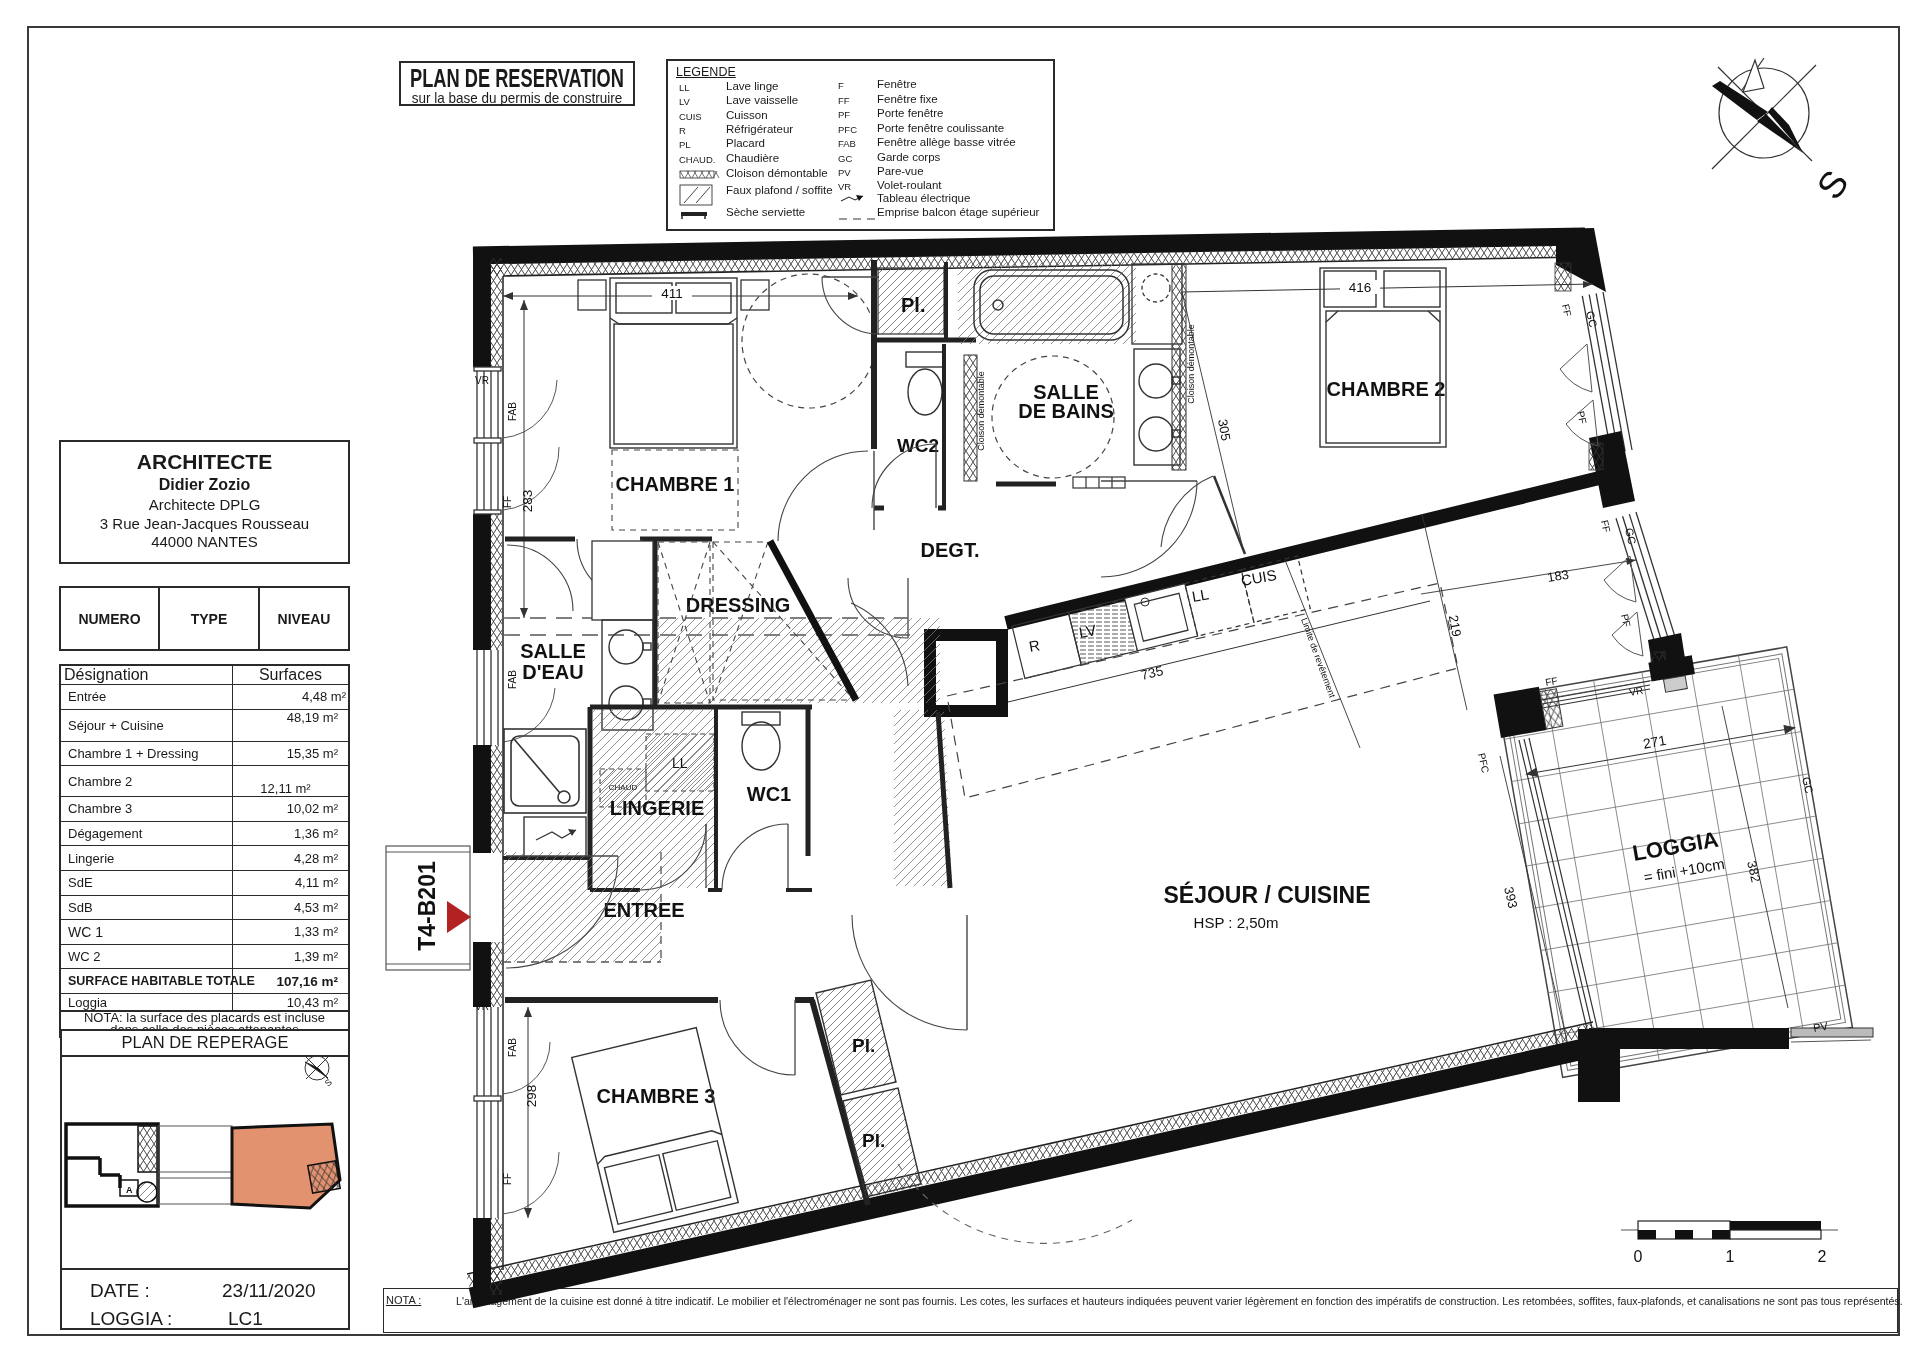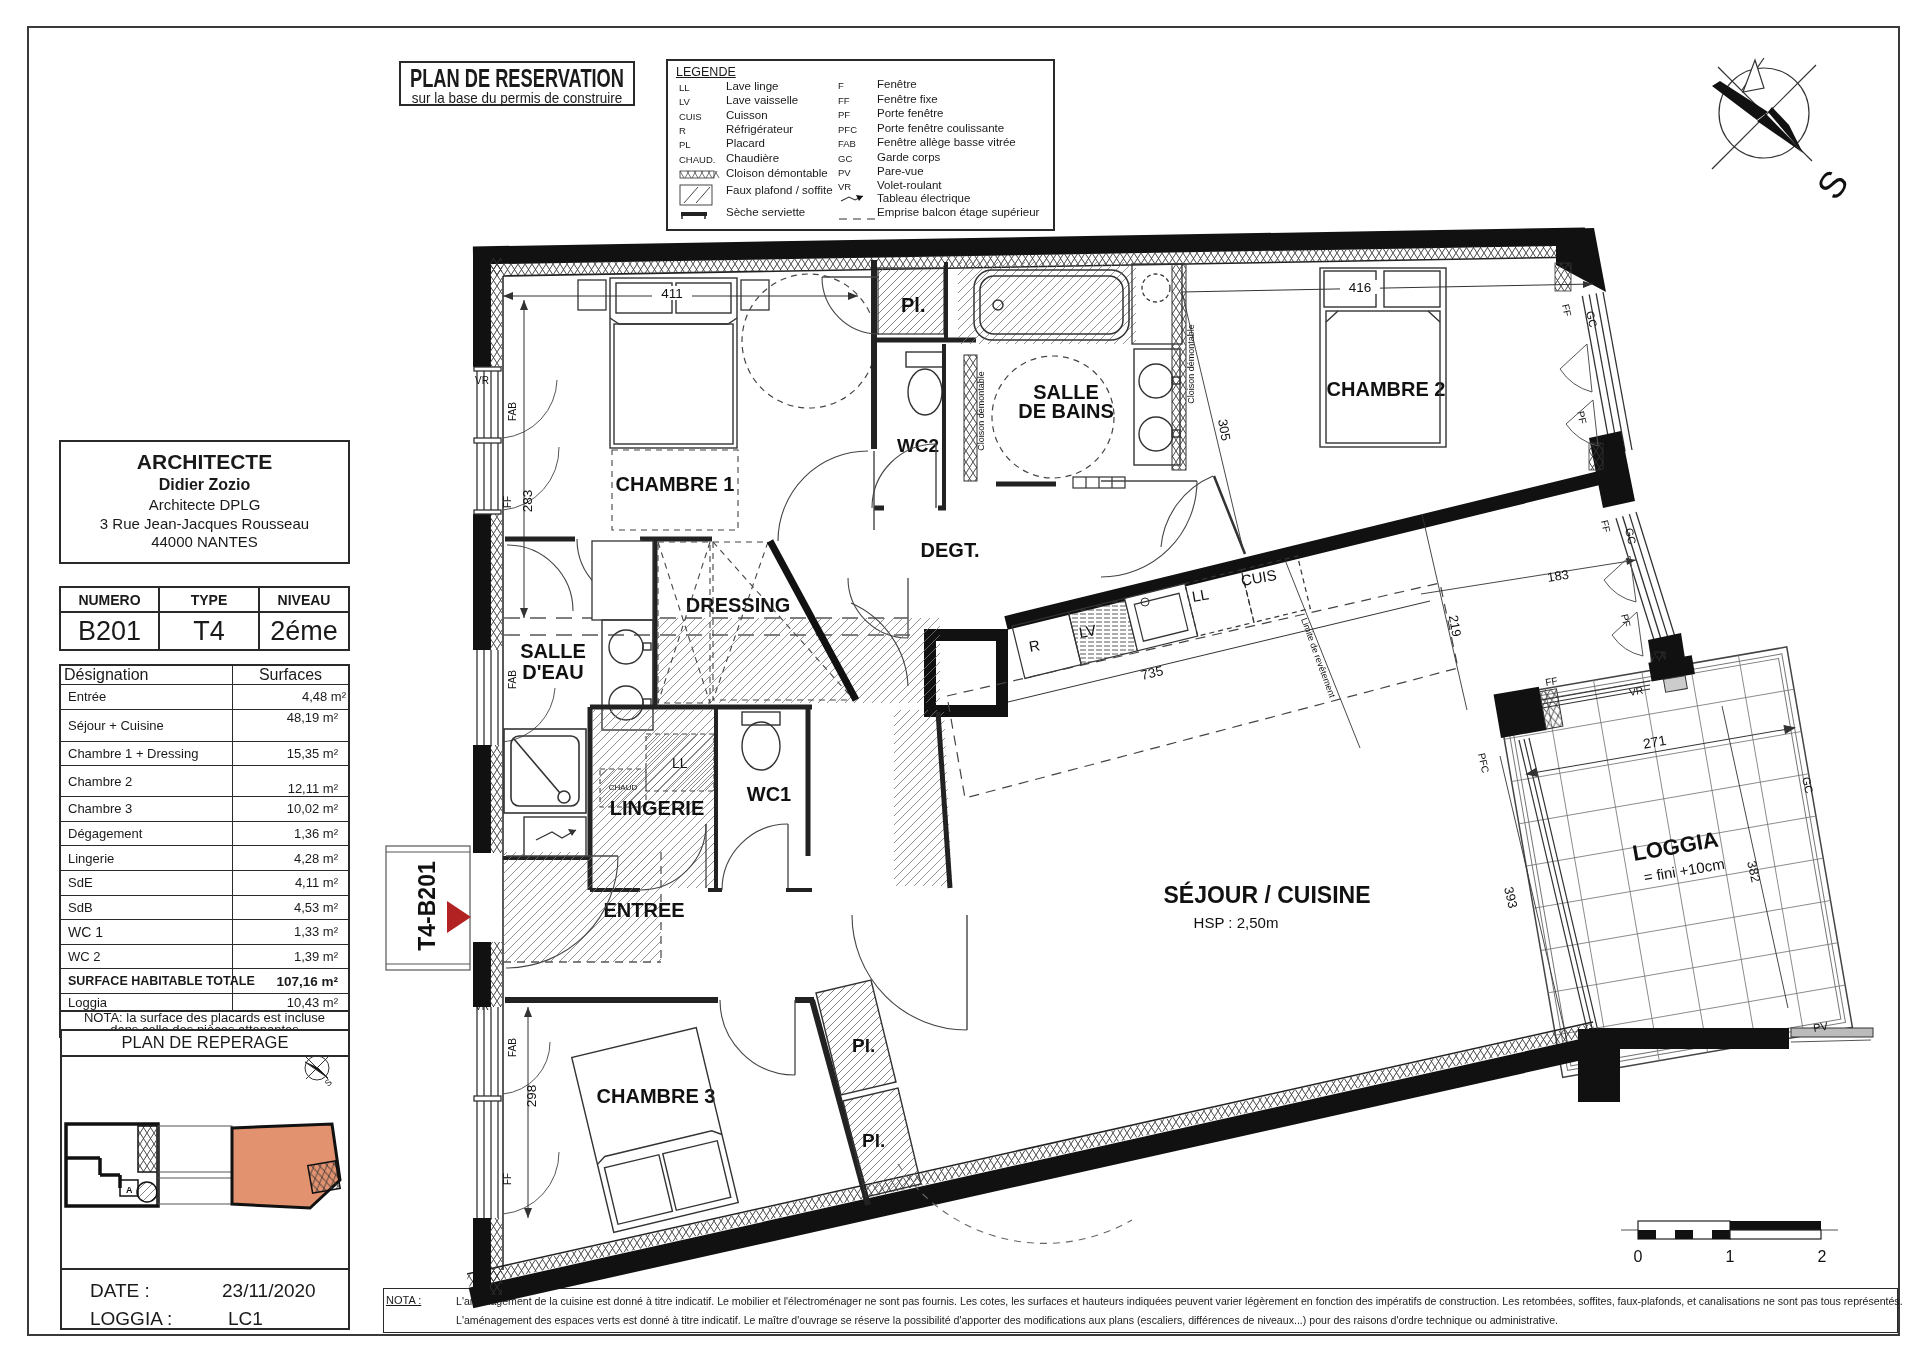--- a/index.html
+++ b/index.html
@@ -76,25 +76,20 @@
 </div>
 
 <div class="abs" style="left:59px;top:586px;width:291px;height:77px">
 <table style="width:291px;height:65px;border:2px solid #2a2a2a">
 <tbody>
         <tr style="height:25px">
  <td class="ctr" style="border:2px solid #2a2a2a;font-size:14px;font-weight:bold;width:95px">NUMERO</td>
  <td class="ctr" style="border:2px solid #2a2a2a;font-size:14px;font-weight:bold;width:96px">TYPE</td>
  <td class="ctr" style="border:2px solid #2a2a2a;font-size:14px;font-weight:bold">NIVEAU</td>
         </tr>
-<tr>
- <td class="ctr" style="border:2px solid #2a2a2a;font-size:27px">B201</td>
- <td class="ctr" style="border:2px solid #2a2a2a;font-size:27px">T4</td>
- <td class="ctr" style="border:2px solid #2a2a2a;font-size:27px">2éme</td>
-        </tr>
 </tbody>
     </table>
 </div>
 
 <div class="abs" style="left:59px;top:664px;width:291px">
 <table style="width:291px;border:2px solid #2a2a2a;table-layout:fixed">
 <tbody>
         <tr style="height:17px">
           <td style="border:1.2px solid #2a2a2a;font-size:16px;padding:0 0 0 3px;width:168px">Désignation</td>
 <td class="ctr" style="border:1.2px solid #2a2a2a;font-size:16px;padding:0">Surfaces</td>
@@ -106,21 +101,21 @@
         <tr style="height:24.6px">
           <td style="border:1.2px solid #2a2a2a;font-size:13px;padding:0 0 0 7px">Séjour + Cuisine</td>
           <td style="border:1.2px solid #2a2a2a;font-size:13px;text-align:right;padding:0 10px 16px 0">48,19 m²</td>
         </tr>
         <tr style="height:24.6px">
           <td style="border:1.2px solid #2a2a2a;font-size:13px;padding:0 0 0 7px">Chambre 1 + Dressing</td>
           <td style="border:1.2px solid #2a2a2a;font-size:13px;text-align:right;padding:0 10px 0 0">15,35 m²</td>
         </tr>
         <tr style="height:24.6px">
           <td style="border:1.2px solid #2a2a2a;font-size:13px;padding:0 0 0 7px">Chambre 2</td>
-          <td style="border:1.2px solid #2a2a2a;font-size:13px;text-align:right;padding:15px 10px 0 0">12,11 m²</td>
+          <td style="border:1.2px solid #2a2a2a;font-size:13px;text-align:center;padding:15px 10px 0 0">12,11 m²</td>
         </tr>
         <tr style="height:24.6px">
           <td style="border:1.2px solid #2a2a2a;font-size:13px;padding:0 0 0 7px">Chambre 3</td>
           <td style="border:1.2px solid #2a2a2a;font-size:13px;text-align:right;padding:0 10px 0 0">10,02 m²</td>
         </tr>
         <tr style="height:24.6px">
           <td style="border:1.2px solid #2a2a2a;font-size:13px;padding:0 0 0 7px">Dégagement</td>
           <td style="border:1.2px solid #2a2a2a;font-size:13px;text-align:right;padding:0 10px 0 0">1,36 m²</td>
         </tr>
         <tr style="height:24.6px">
@@ -161,21 +156,20 @@
  <div style="position:absolute;left:0;top:237px;width:100%;border-top:2px solid #2a2a2a"></div>
  <div style="position:absolute;left:28px;top:249px;font-size:19px">DATE :</div>
  <div style="position:absolute;left:160px;top:249px;font-size:19px">23/11/2020</div>
  <div style="position:absolute;left:28px;top:277px;font-size:19px">LOGGIA :</div>
  <div style="position:absolute;left:166px;top:277px;font-size:19px">LC1</div>
 </div>
 
 <div class="abs" style="left:383px;top:1288px;width:1513px;height:43px;border:1.5px solid #2a2a2a;background:#fff">
  <div style="position:absolute;left:2px;top:5px;font-size:11px;text-decoration:underline">NOTA :</div>
  <div style="position:absolute;left:72px;top:6px;font-size:10.6px;white-space:nowrap">L'aménagement de la cuisine est donné à titre indicatif. Le mobilier et l'électroménager ne sont pas fournis. Les cotes, les surfaces et hauteurs indiquées peuvent varier légèrement en fonction des impératifs de construction. Les retombées, soffites, faux-plafonds, et canalisations ne sont pas tous représentés.</div>
- <div style="position:absolute;left:72px;top:25px;font-size:10.6px;white-space:nowrap">L'aménagement des espaces verts est donné à titre indicatif. Le maître d'ouvrage se réserve la possibilité d'apporter des modifications aux plans (escaliers, différences de niveaux...) pour des raisons d'ordre technique ou administrative.</div>
 </div>
 
 <svg class="abs" style="left:0;top:0" width="1920" height="1358" viewBox="0 0 1920 1358" xmlns="http://www.w3.org/2000/svg">
 <defs>
 <pattern id="hx" width="7" height="11" patternUnits="userSpaceOnUse">
  <path d="M0,0 L7,11 M7,0 L0,11" stroke="#333" stroke-width="0.9" fill="none"></path>
 </pattern>
 <pattern id="hd" width="9" height="9" patternUnits="userSpaceOnUse">
  <path d="M-1,10 L10,-1" stroke="#777" stroke-width="0.8" fill="none"></path>
 </pattern>

